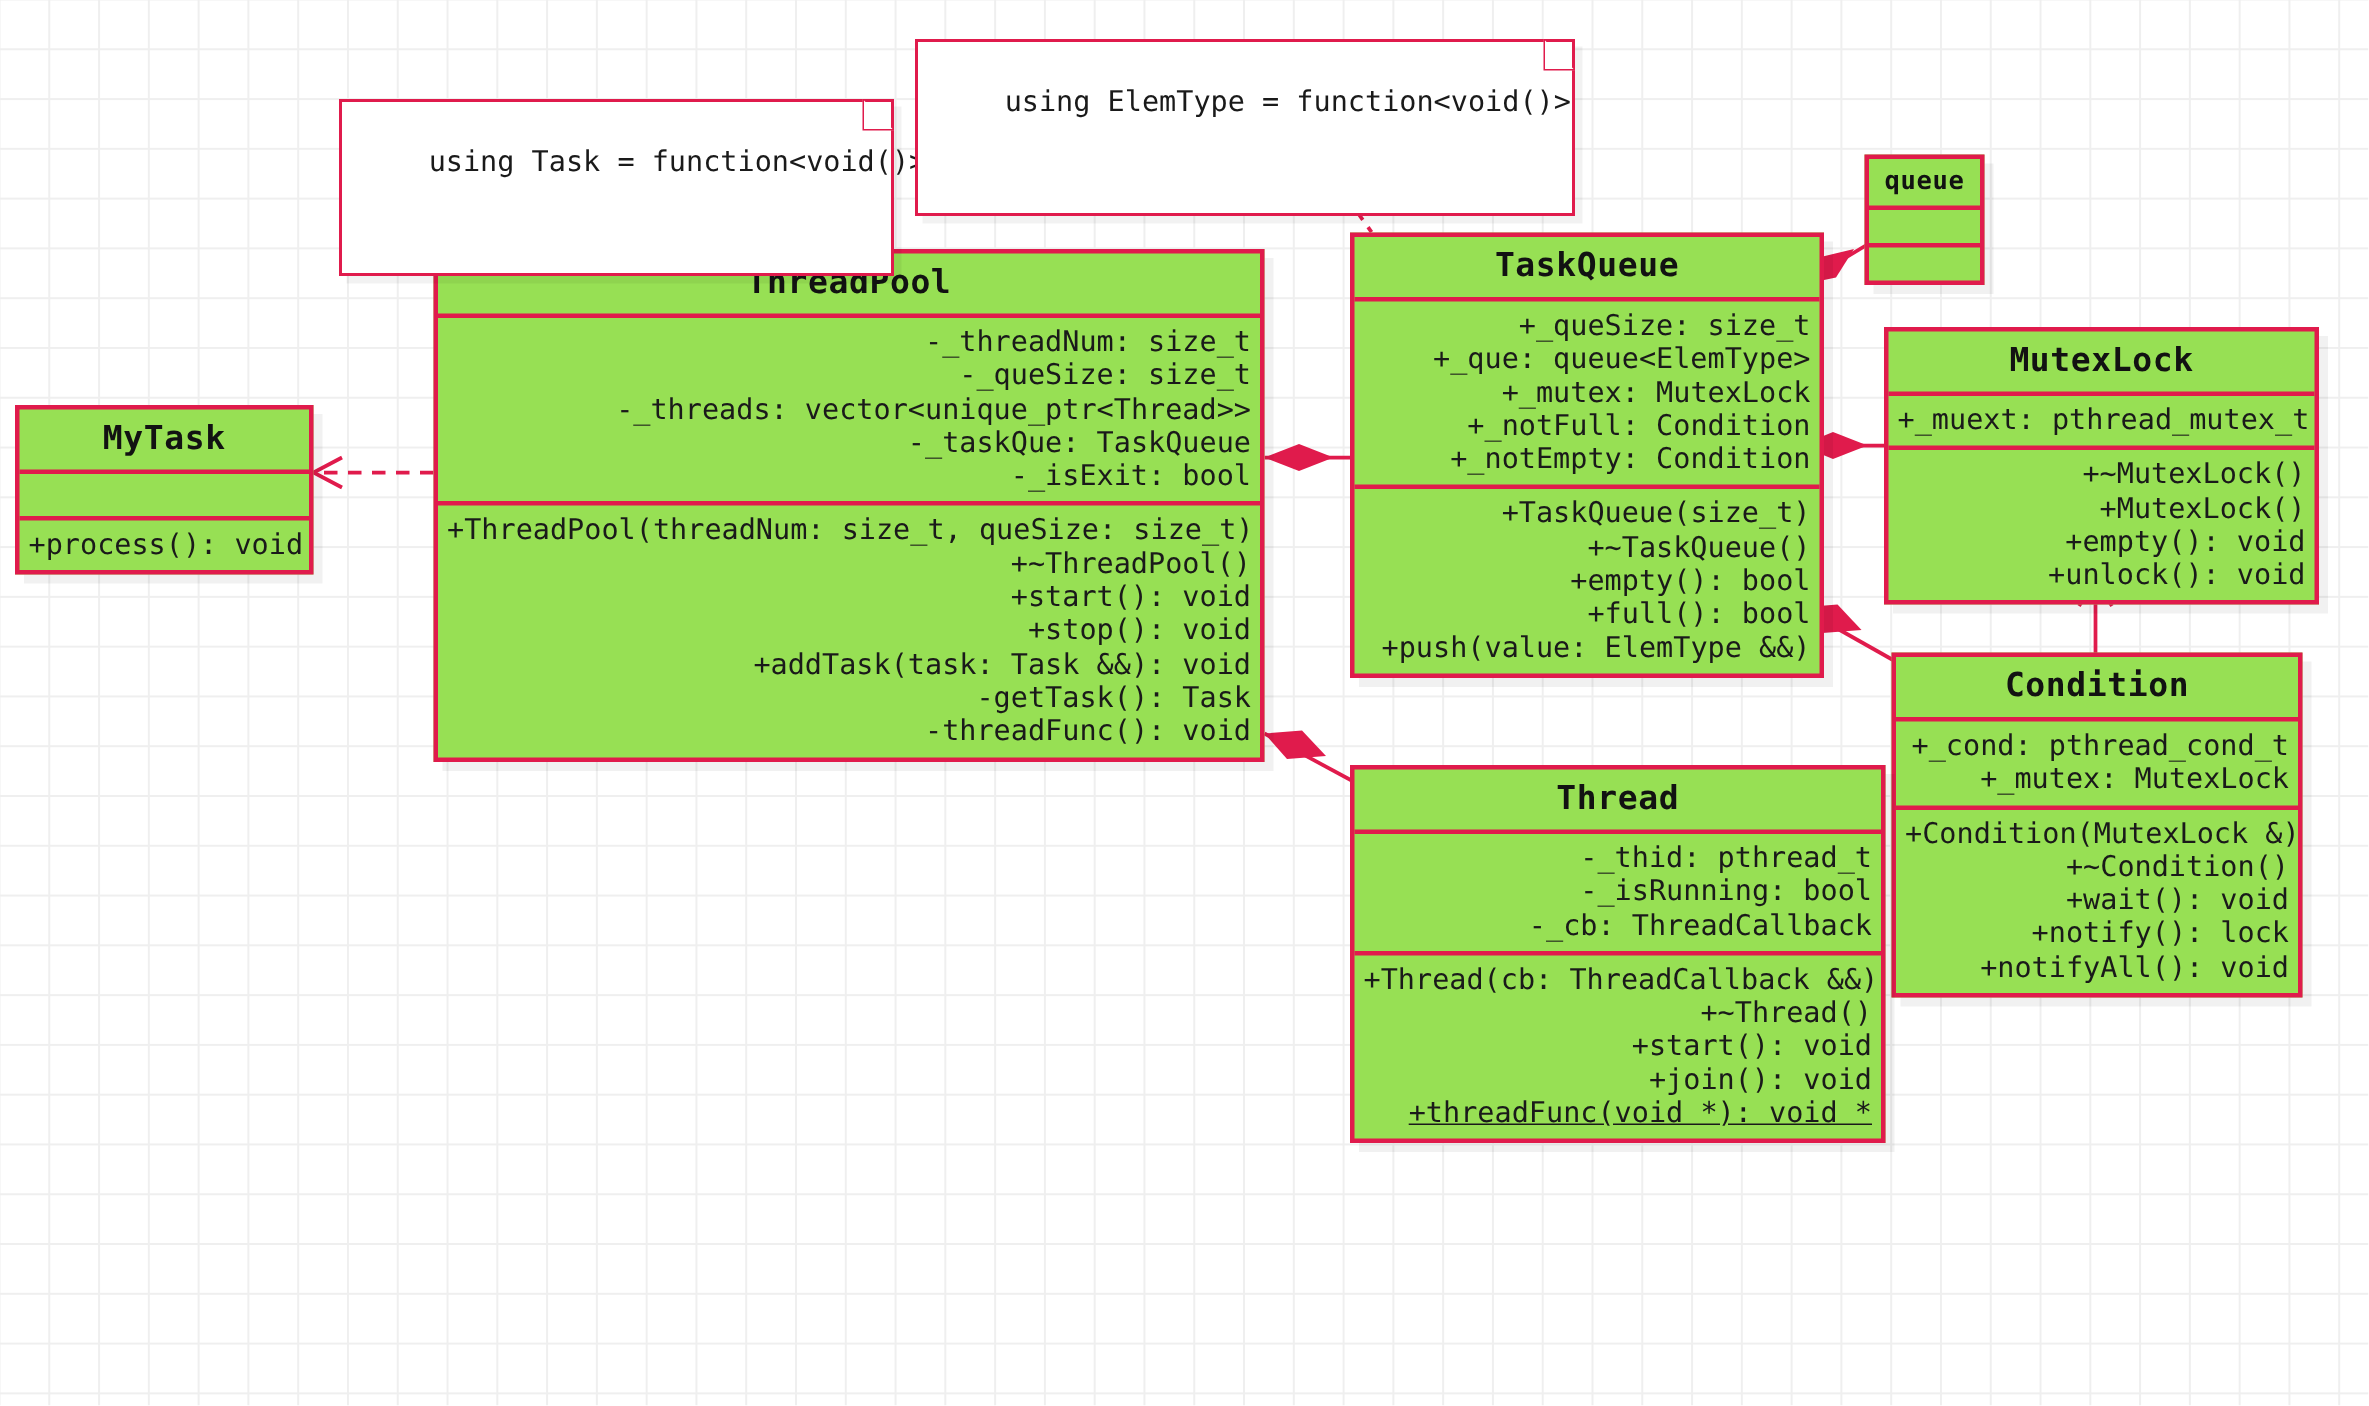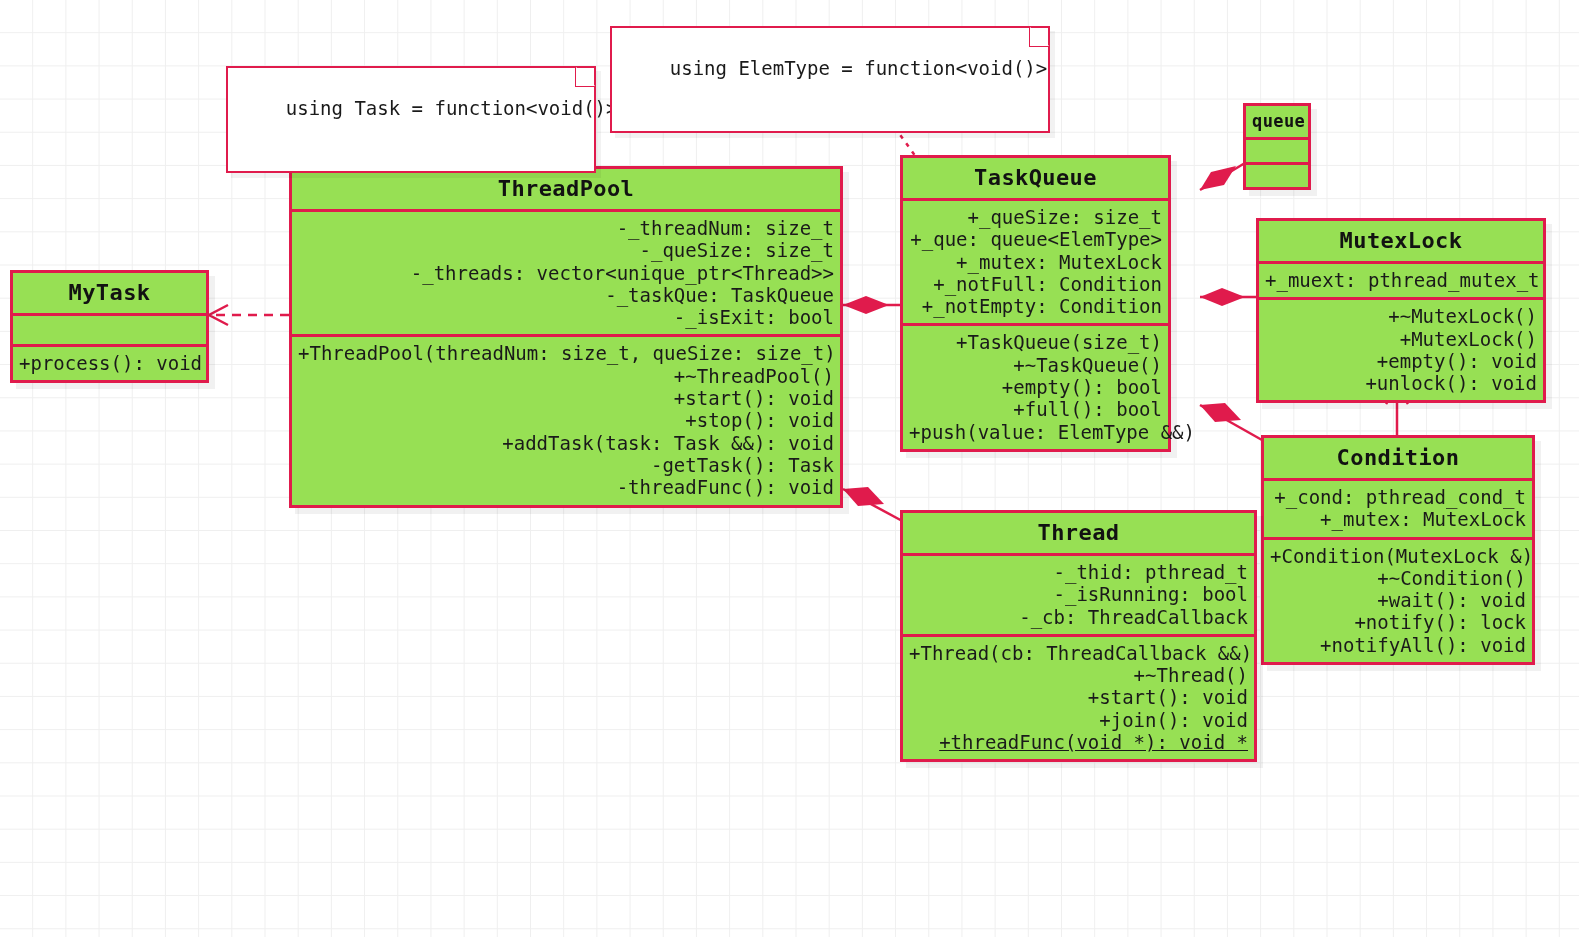--- a/index.html
+++ b/index.html
@@ -58,21 +58,21 @@
   }
   .uml-row.static-member { text-decoration: underline; }
 
   
   .uml-note {
     position: absolute;
     box-sizing: border-box;
     background: #ffffff;
     border: 2px solid #e01b4c;
     box-shadow: 5px 5px 0 0 rgba(0,0,0,0.05);
-    padding: 7px 14px 8px 12px;
+    padding: 7px 14px 19px 12px;
     font-family: "DejaVu Sans Mono", "Liberation Mono", monospace;
     font-size: 19px;
     color: #1a1a1a;
     white-space: pre;
     z-index: 6;
   }
   .note-fold-line {
     position: absolute;
     top: -2px;
     right: -2px;
@@ -182,41 +182,41 @@
       <div class="uml-row">+ThreadPool(threadNum: size_t, queSize: size_t)</div>
       <div class="uml-row">+~ThreadPool()</div>
       <div class="uml-row">+start(): void</div>
       <div class="uml-row">+stop(): void</div>
       <div class="uml-row">+addTask(task: Task &amp;&amp;): void</div>
       <div class="uml-row">-getTask(): Task</div>
       <div class="uml-row">-threadFunc(): void</div>
     </div>
   </div>
 
-  <div class="uml-class" style="left:900px; top:155px; width:271px;">
+  <div class="uml-class" style="left:900px; top:155px; width:316px;">
     <div class="uml-title">TaskQueue</div>
     <div class="uml-sep"></div>
     <div class="uml-compartment">
       <div class="uml-row">+_queSize: size_t</div>
       <div class="uml-row">+_que: queue&lt;ElemType&gt;</div>
       <div class="uml-row">+_mutex: MutexLock</div>
       <div class="uml-row">+_notFull: Condition</div>
       <div class="uml-row">+_notEmpty: Condition</div>
     </div>
     <div class="uml-sep"></div>
     <div class="uml-compartment">
       <div class="uml-row">+TaskQueue(size_t)</div>
       <div class="uml-row">+~TaskQueue()</div>
       <div class="uml-row">+empty(): bool</div>
       <div class="uml-row">+full(): bool</div>
       <div class="uml-row">+push(value: ElemType &amp;&amp;)</div>
     </div>
   </div>
 
-  <div class="uml-class" style="left:1243px; top:103px; width:68px;">
+  <div class="uml-class" style="left:1243px; top:103px; width:80px;">
     <div class="uml-title" style="font-size:17px; padding:5px 6px 6px 6px;">queue</div>
     <div class="uml-sep"></div>
     <div class="uml-compartment empty" style="min-height:10px;"></div>
     <div class="uml-sep"></div>
     <div class="uml-compartment empty" style="min-height:10px;"></div>
   </div>
 
   <div class="uml-class" style="left:1256px; top:218px; width:290px;">
     <div class="uml-title">MutexLock</div>
     <div class="uml-sep"></div>

